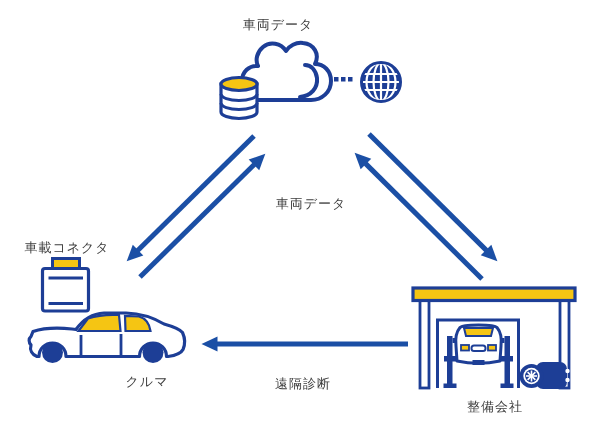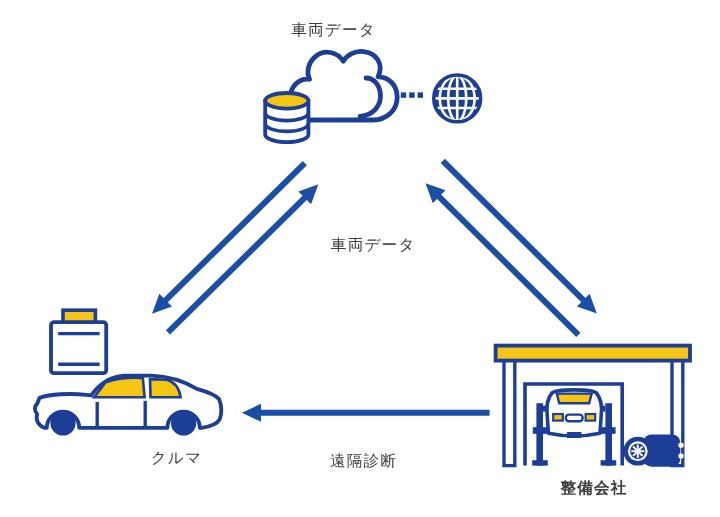--- a/index.html
+++ b/index.html
@@ -151,22 +151,23 @@
           <line x1="526" y1="376" x2="537" y2="376"></line>
           <line x1="527.6" y1="372.1" x2="535.4" y2="379.9"></line>
           <line x1="535.4" y1="372.1" x2="527.6" y2="379.9"></line>
         </g>
       </g>
     </g>
   </svg>
 
   <div class="label" style="left:278px;top:17px;">車両データ</div>
 
+  <div class="label" style="left:67px;top:240px;">車載コネクタ</div>
 
   <div class="label" style="left:107px;top:374px;margin-left:40px;">クルマ</div>
 
-  <div class="label" style="left:495px;top:399px;font-weight:bold;">整備会社</div>
+  <div class="label" style="left:495px;top:399px;">整備会社</div>
 
   <div class="label" style="left:311px;top:196px;">車両データ</div>
 
   <div class="label" style="left:303px;top:356px;margin-top:20px;">遠隔診断</div>
 
 </div>
 
 </body></html>

